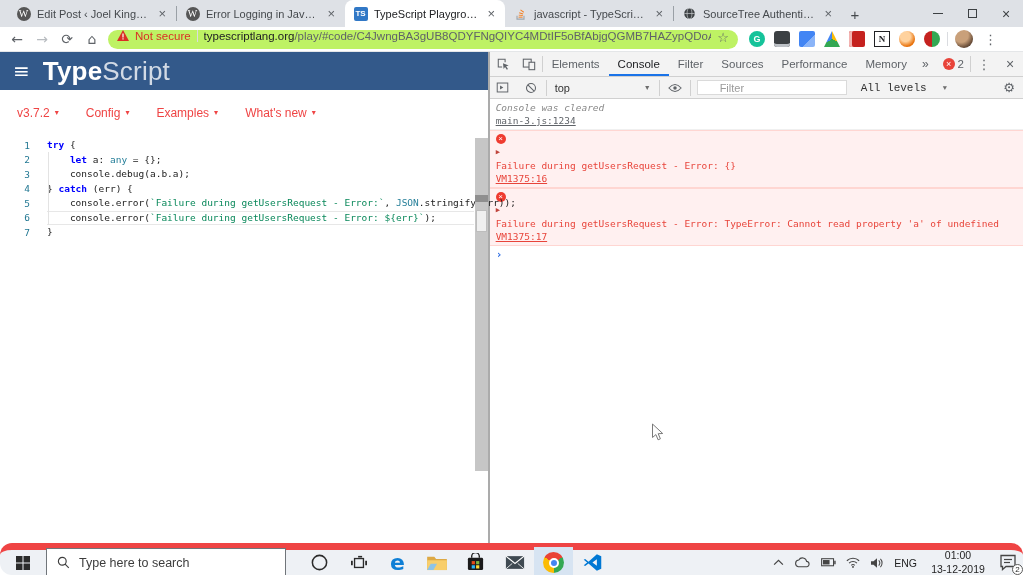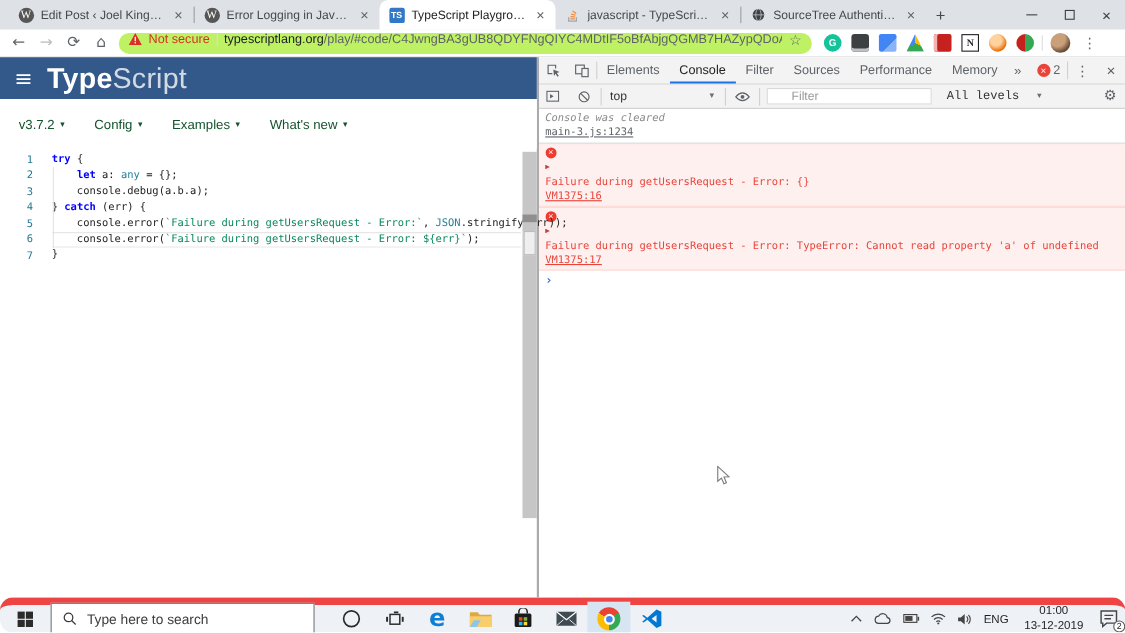--- a/index.html
+++ b/index.html
@@ -47,21 +47,21 @@
   .playground { width:541px; height:100%; border-right:2px solid #ababab; position:relative; background:#fff; }
   .devtools { flex:1; height:100%; background:#fff; display:flex; flex-direction:column; font-family:"Liberation Sans",sans-serif; }
 
   
   .ts-header { height:38px; background:var(--ts-header); display:flex; align-items:center; padding-left:13px; gap:13px; }
   .ts-burger { color:#fff; font-family:"DejaVu Sans",sans-serif; font-size:20px; line-height:1; }
   .ts-logo { font-size:26px; color:#fff; letter-spacing:.2px; }
   .ts-logo .lt { font-weight:bold; }
   .ts-logo .lt2 { font-weight:300; color:rgba(255,255,255,.78); }
   .ts-nav { height:45px; display:flex; align-items:center; padding-left:17px; gap:27px; background:#fff; }
-  .ts-nav-item { font-size:12px; color:#14532d; display:flex; align-items:center; gap:5px; white-space:nowrap; }
+  .ts-nav-item { font-size:12px; color:#ef4444; display:flex; align-items:center; gap:5px; white-space:nowrap; }
   .ts-nav-item .caret { font-size:8px; }
 
   
   .editor { position:absolute; top:83px; left:0; right:0; bottom:0; font-family:"DejaVu Sans Mono",monospace; font-size:9.5px; }
   .code-line { display:flex; height:14.5px; align-items:center; }
   .gutter { width:30px; text-align:right; color:#237893; flex:none; padding-right:0; }
   .line-content { margin-left:17px; flex:1; white-space:pre; height:14.5px; line-height:14.5px; }
   .line-content.current { box-shadow:inset 0 1px #e7e7e7, inset 0 -1px #e7e7e7; margin-right:14px; }
   .tk-k { color:#0000ff;font-weight:bold; } .tk-t { color:#267f99; } .tk-s { color:#09885a; } .tk-p { color:#1b1b1b; }
   .indent-guide { position:absolute; left:48px; top:17px; width:1px; height:73px; background:#e3e3e3; }

